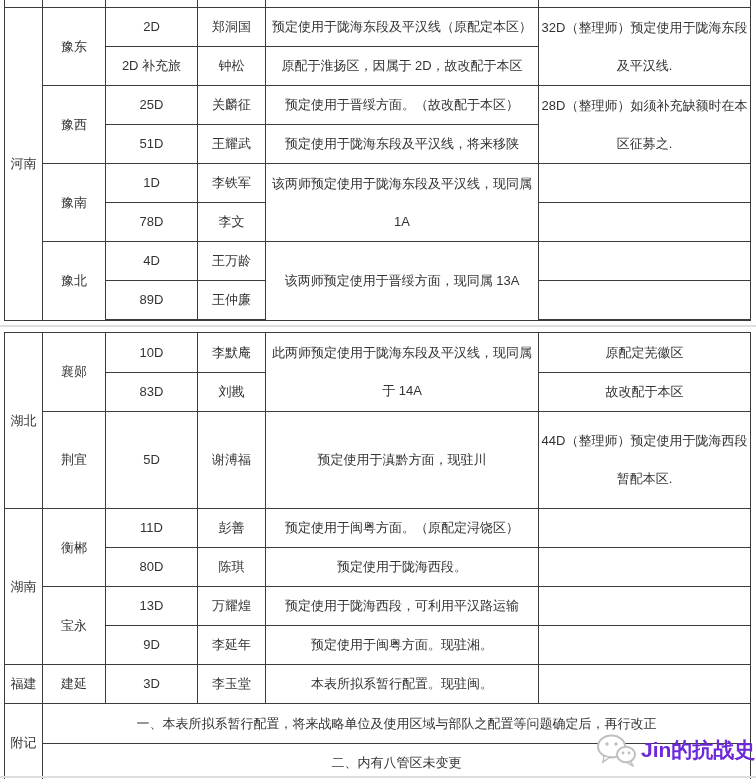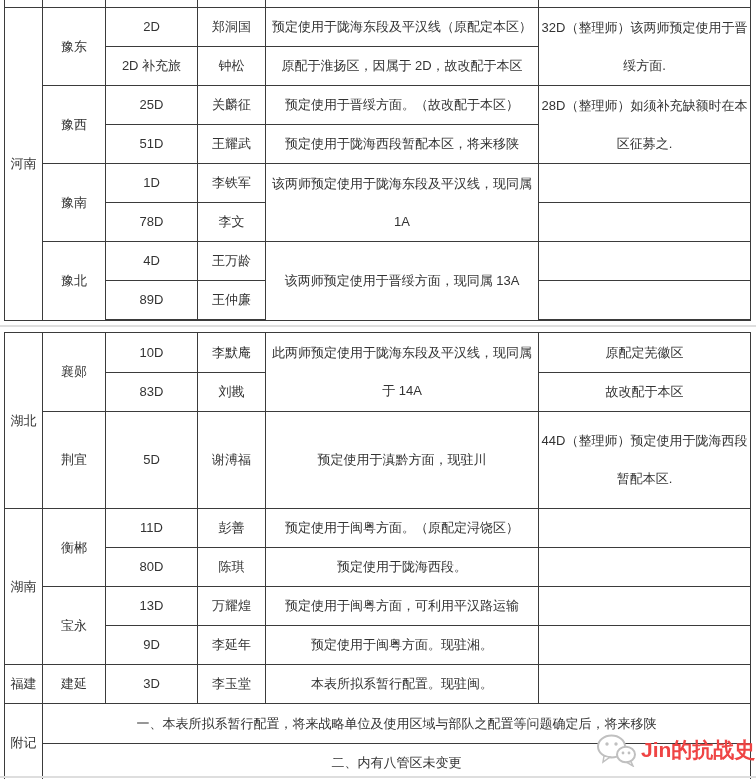--- a/index.html
+++ b/index.html
@@ -42,21 +42,21 @@
     width:756px;height:2px;background:#dedede;
     margin:4px 0 5px 0;
   }
   .bottom-line{
     position:absolute;left:0;top:776px;
     width:756px;height:2px;background:#dedede;
   }
   .watermark{
     position:absolute;left:596px;top:733px;
     display:flex;align-items:center;gap:5px;
-    color:#ef4444;
+    color:#6d28d9;
     font-size:21px;font-weight:bold;
     pointer-events:none;
     white-space:nowrap;
   }
 </style>
 </head>
 <body>
 
 <div class="page">
 
@@ -77,38 +77,38 @@
       <td></td>
       <td></td>
       <td></td>
     </tr>
     <tr class="h39">
       <td rowspan="8">河南</td>
       <td rowspan="2">豫东</td>
       <td>2D</td>
       <td>郑洞国</td>
       <td>预定使用于陇海东段及平汉线（原配定本区）</td>
-      <td rowspan="2">32D（整理师）该两师预定使用于晋绥方面.</td>
+      <td rowspan="2">32D（整理师）预定使用于陇海东段及平汉线.</td>
     </tr>
     <tr class="h38">
       <td>2D 补充旅</td>
       <td>钟松</td>
       <td>原配于淮扬区，因属于 2D，故改配于本区</td>
     </tr>
     <tr class="h39">
       <td rowspan="2">豫西</td>
       <td>25D</td>
       <td>关麟征</td>
       <td>预定使用于晋绥方面。（故改配于本区）</td>
       <td rowspan="2">28D（整理师）如须补充缺额时在本区征募之.</td>
     </tr>
     <tr class="h38">
       <td>51D</td>
       <td>王耀武</td>
-      <td>预定使用于陇海西段暂配本区，将来移陕</td>
+      <td>预定使用于陇海东段及平汉线，将来移陕</td>
     </tr>
     <tr class="h39">
       <td rowspan="2">豫南</td>
       <td>1D</td>
       <td>李铁军</td>
       <td rowspan="2">该两师预定使用于陇海东段及平汉线，现同属 1A</td>
       <td></td>
     </tr>
     <tr class="h39">
       <td>78D</td>
@@ -173,40 +173,40 @@
     <tr class="h38">
       <td>80D</td>
       <td>陈琪</td>
       <td>预定使用于陇海西段。</td>
       <td></td>
     </tr>
     <tr class="h38">
       <td rowspan="2">宝永</td>
       <td>13D</td>
       <td>万耀煌</td>
-      <td>预定使用于闽粤方面，可利用平汉路运输</td>
+      <td>预定使用于陇海西段，可利用平汉路运输</td>
       <td></td>
     </tr>
     <tr class="h38">
       <td>9D</td>
       <td>李延年</td>
       <td>预定使用于闽粤方面。现驻湘。</td>
       <td></td>
     </tr>
     <tr class="h38">
       <td>福建</td>
       <td>建延</td>
       <td>3D</td>
       <td>李玉堂</td>
       <td>本表所拟系暂行配置。现驻闽。</td>
       <td></td>
     </tr>
     <tr class="h40">
       <td rowspan="2">附记</td>
-      <td colspan="5">一、本表所拟系暂行配置，将来战略单位及使用区域与部队之配置等问题确定后，将来移陕</td>
+      <td colspan="5">一、本表所拟系暂行配置，将来战略单位及使用区域与部队之配置等问题确定后，再行改正</td>
     </tr>
     <tr class="h37 lastrow">
       <td colspan="5">二、内有八管区未变更</td>
     </tr>
   </tbody>
     </table>
 
   <div class="watermark">
     <span style="display:inline-flex;">
       <svg width="40" height="34" viewBox="0 0 40 34">

